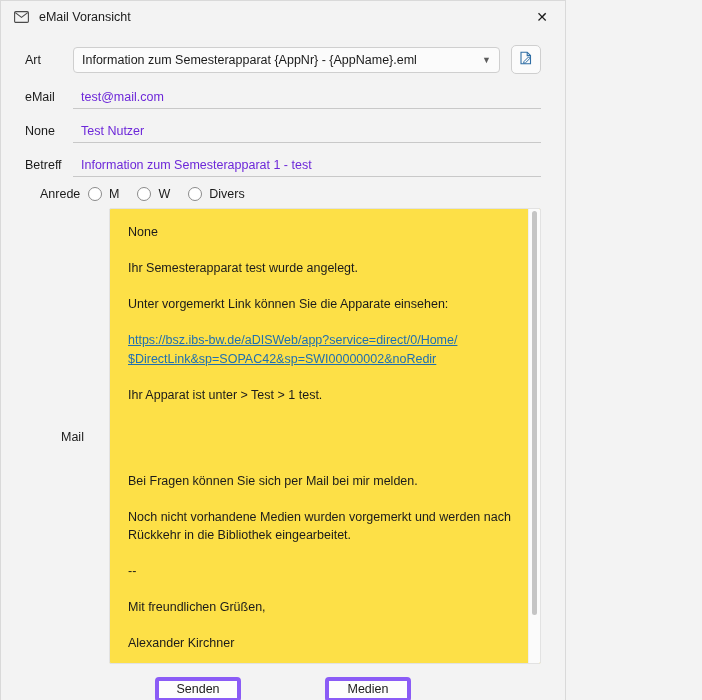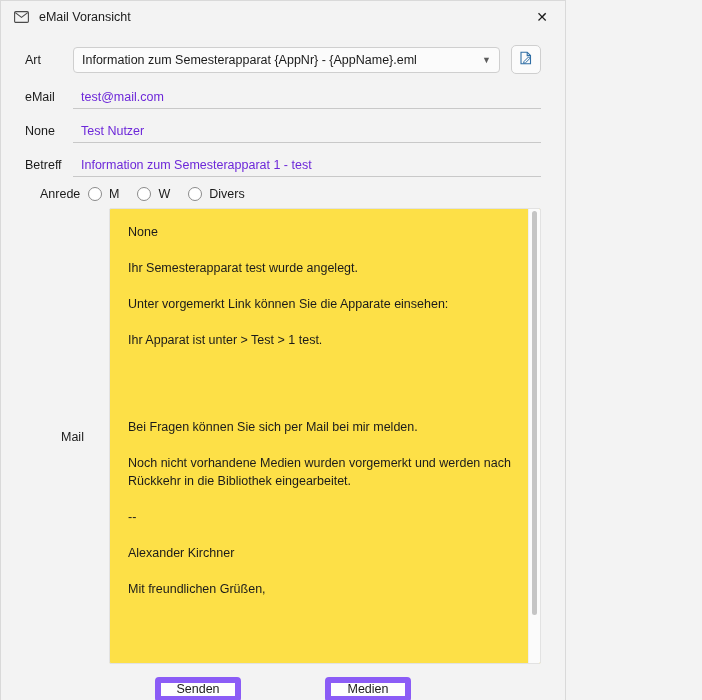--- a/index.html
+++ b/index.html
@@ -210,21 +210,21 @@
     height: 50px;
     display: flex;
     align-items: center;
     justify-content: center;
     gap: 84px;
     background: #f3f3f3;
   }
   .btn {
     width: 86px;
     height: 25px;
-    border: 6px solid #8b5cf6;
+    border: 4px solid #8b5cf6;
     border-radius: 4px;
     background: #fdfdfd;
     font-size: 12.5px;
     color: #1b1b1b;
     display: flex;
     align-items: center;
     justify-content: center;
     box-sizing: border-box;
     cursor: default;
   }
@@ -297,27 +297,31 @@
       </div>
     </div>
 
     <div class="mail-row">
       <div class="lbl">Mail</div>
       <div class="mailbox">
         <div class="mail-inner">
           <p>None</p>
           <p>Ihr Semesterapparat test wurde angelegt.</p>
           <p>Unter vorgemerkt Link können Sie die Apparate einsehen:</p>
+          <span class="mail-link">
+            <span>https://bsz.ibs-bw.de/aDISWeb/app?service=direct/0/Home/</span>
+            <span>$DirectLink&amp;sp=SOPAC42&amp;sp=SWI00000002&amp;noRedir</span>
+          </span>
           <p>Ihr Apparat ist unter  &gt; Test &gt; 1 test.</p>
           <div class="gap"></div>
           <p>Bei Fragen können Sie sich per Mail bei mir melden.</p>
           <p>Noch nicht vorhandene Medien wurden vorgemerkt und werden nach Rückkehr in die Bibliothek eingearbeitet.</p>
           <p>--</p>
+          <p>Mit freundlichen Grüßen,</p>
           <p>Alexander Kirchner</p>
-          <p>Mit freundlichen Grüßen,</p>
 
         </div>
         <div class="scrollbar">
           <div class="scroll-thumb"></div>
         </div>
       </div>
     </div>
   </div>
 
   <div class="footer">

